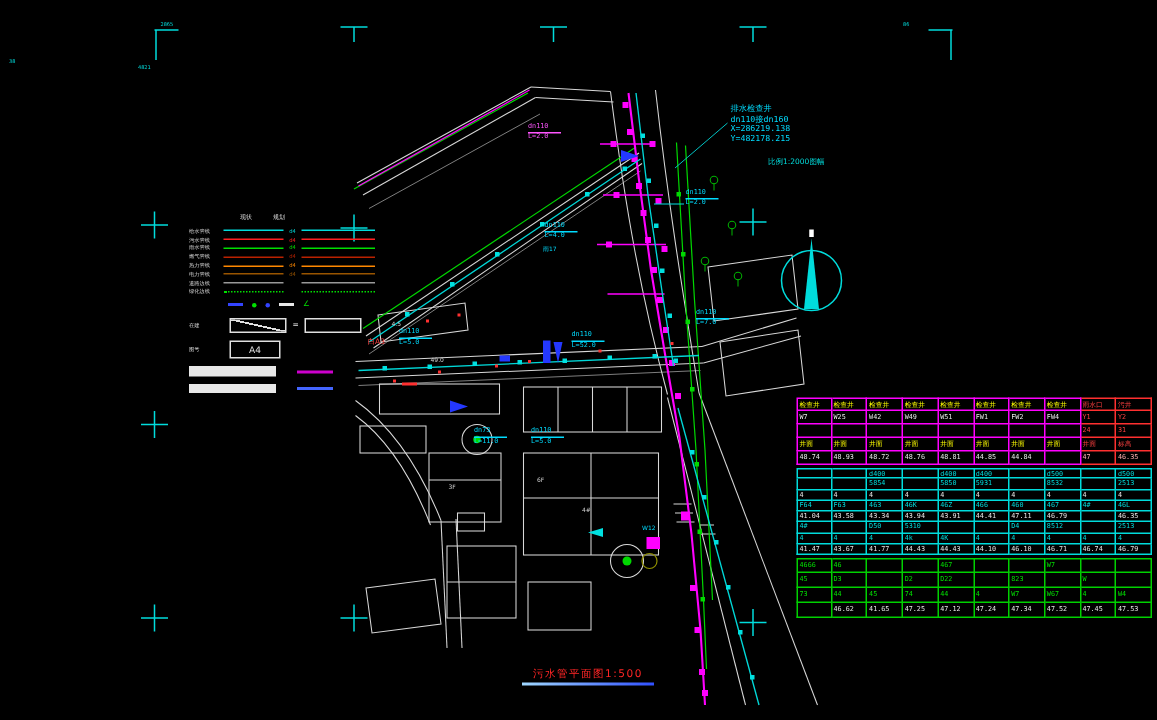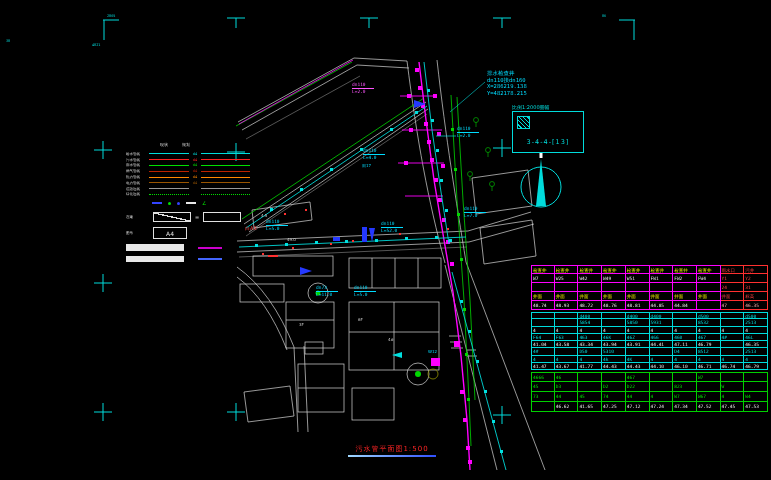--- a/index.html
+++ b/index.html
@@ -330,24 +330,20 @@
 
   <div id="anno">
     <div>排水检查井</div>
     <div>dn110接dn160</div>
     <div>X=286219.138</div>
     <div>Y=482178.215</div>
   </div>
 
   <div id="sheetbox">
     <div class="sb-label">比例1:2000图幅</div>
-    <div class="sb-box">
-      <div class="sb-hatch"></div>
-      <div class="sb-num">3-4-4-[13]</div>
-    </div>
   </div>
 
   <div id="labels">
       <div class="pl" style="left: 352px; top: 82px; color: rgb(255, 85, 255);">
         <div>dn110</div>
         <div class="rule"></div>
         <div>L=2.0</div>
       </div>
       <div class="pl" style="left: 457px; top: 126px; color: rgb(0, 220, 255);">
         <div>dn110</div>

